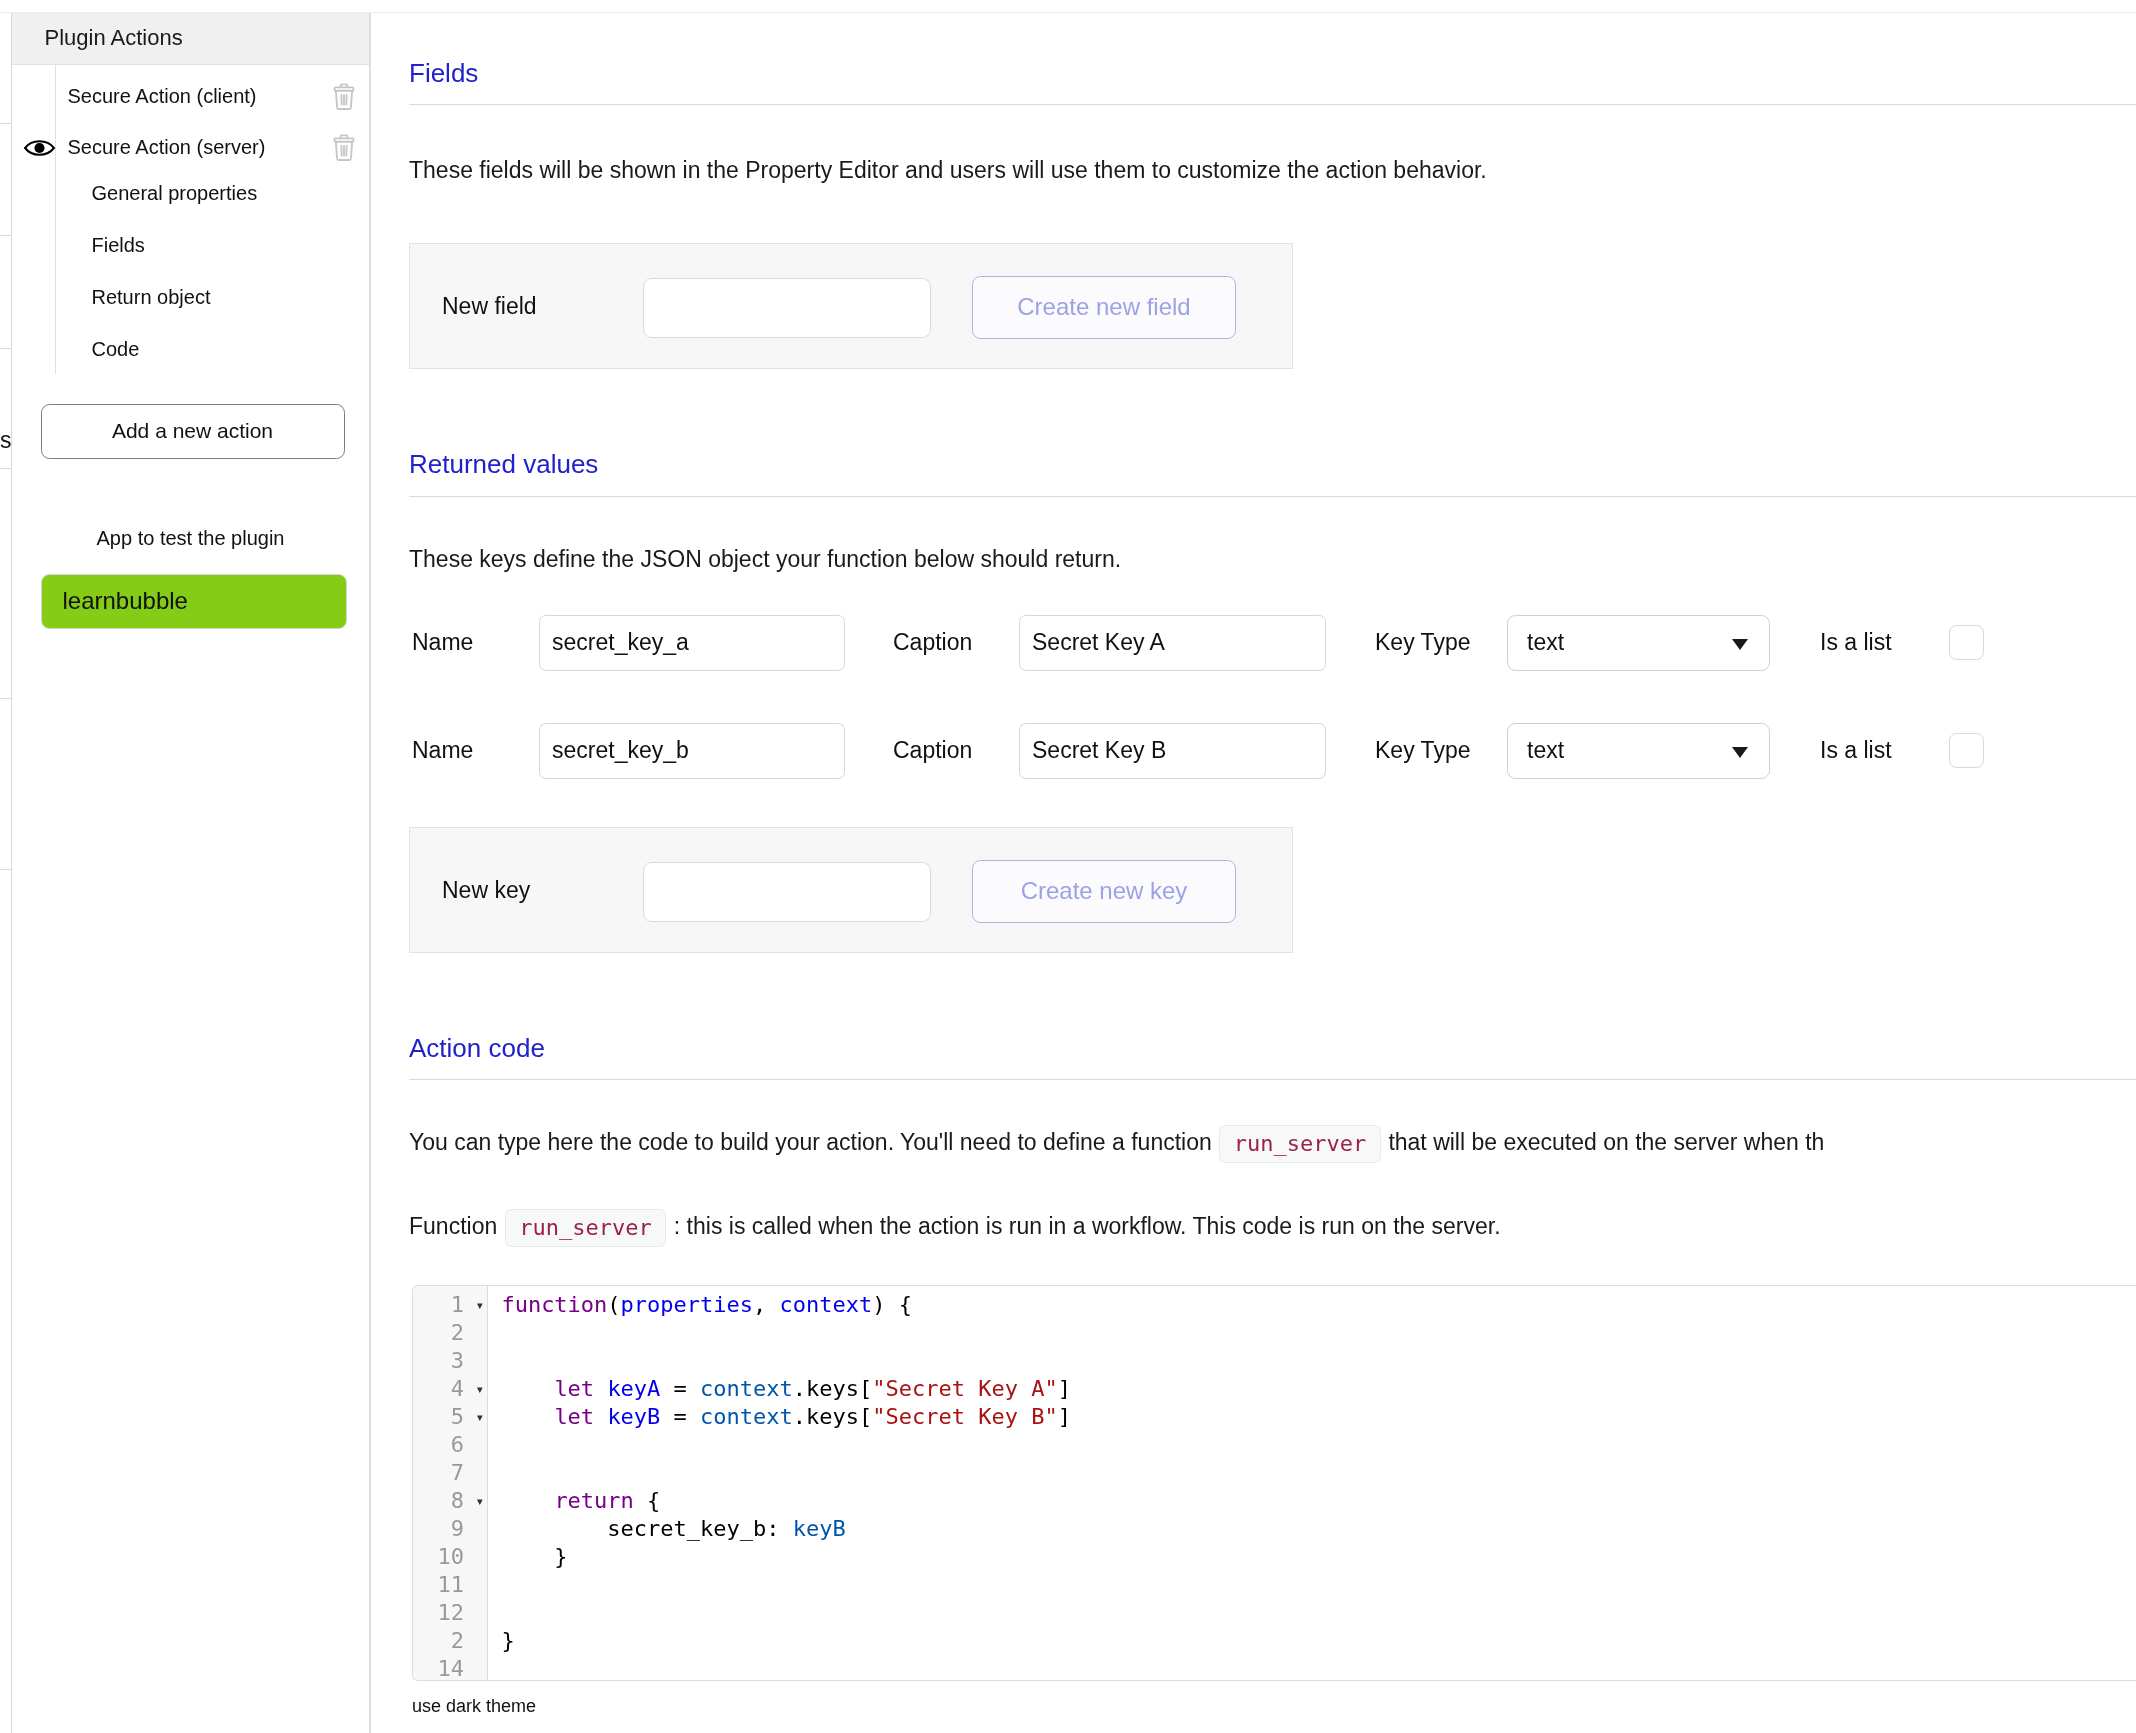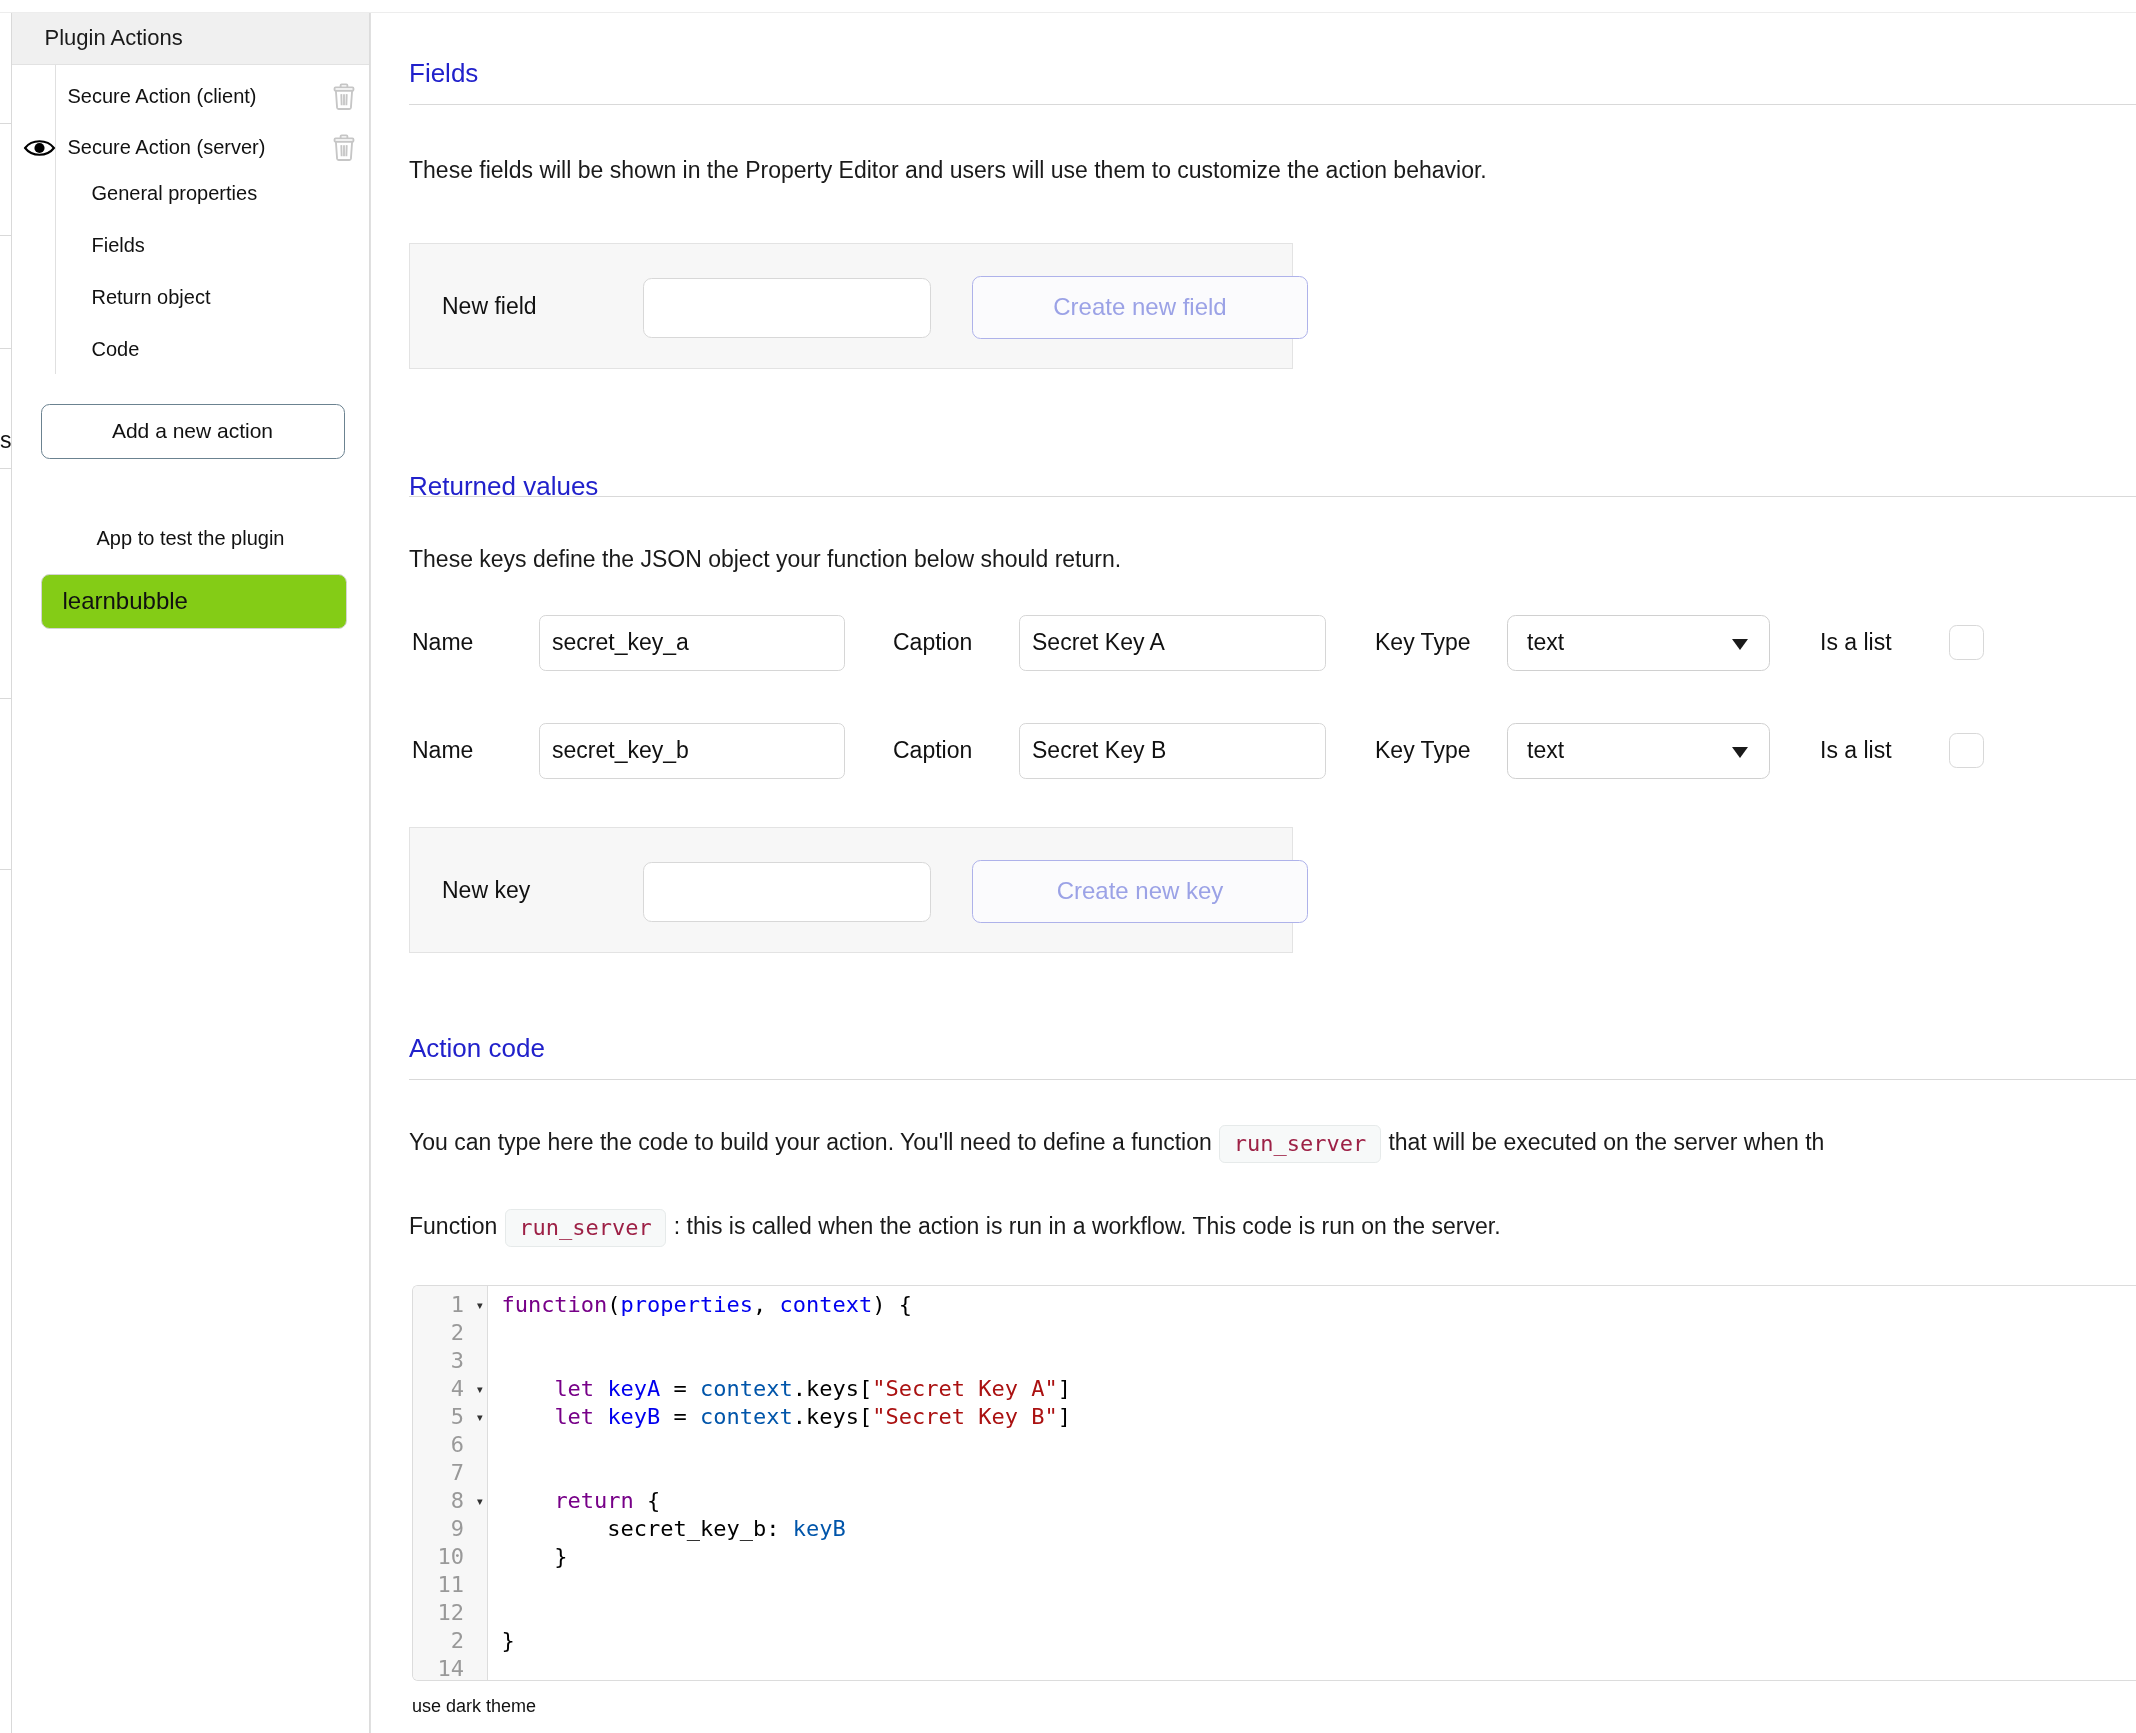--- a/index.html
+++ b/index.html
@@ -30,21 +30,21 @@
 
   
   .main { position:absolute; left:370px; top:12.5px; width:1767px; height:1721px; background:#fff; border-left:1.4px solid #e0e0e0; }
   .sec-title { position:absolute; left:38px; font-size:26px; color:#2121cb; }
   .hr { position:absolute; left:38px; right:-9.6px; border-top:1.9px solid #d9d9d9; }
   .para { position:absolute; left:38px; font-size:23px; color:#1a1a1a; white-space:nowrap; }
 
   .gray-panel { position:absolute; left:38px; width:884px; height:126px; background:#f7f7f7; border:1.4px solid #e3e3e3; }
   .gray-panel .gp-label { position:absolute; left:32px; top:0; height:126px; display:flex; align-items:center; font-size:23px; color:#111; }
   .gp-input { position:absolute; left:233px; top:34px; width:288px; height:60px; border:1.4px solid #d8d8d8; border-radius:8.6px; background:#fff; font-size:23px; padding-left:15.4px; font-family:"Liberation Sans", sans-serif; }
-  .gp-btn { position:absolute; left:562px; top:32px; width:336px; height:63px; background:#fbfbfd; border:1.9px solid #aeb2ea; border-radius:8.6px; font-size:24px; color:#9ba2e6; display:flex; align-items:center; justify-content:center; cursor:default; }
+  .gp-btn { position:absolute; left:562px; top:32px; width:264px; height:63px; background:#fbfbfd; border:1.9px solid #aeb2ea; border-radius:8.6px; font-size:24px; color:#9ba2e6; display:flex; align-items:center; justify-content:center; cursor:default; }
 
   .val-row { position:absolute; left:0; width:1767px; height:56px; }
   .val-row .flabel { position:absolute; top:0; height:56px; display:flex; align-items:center; font-size:23px; color:#111; }
   .row-input { position:absolute; top:0; height:56px; border:1.4px solid #d6d6d6; border-radius:6.7px; background:#fff; font-size:23px; padding-left:12px; font-family:"Liberation Sans", sans-serif; color:#111; }
   .dropdown { position:absolute; top:0; height:56px; width:263px; border:1.4px solid #d0d0d0; border-radius:8.6px; background:#fff; display:flex; align-items:center; padding-left:19px; font-size:23px; color:#111; cursor:pointer; }
   .dd-caret { position:absolute; right:21px; top:23px; width:0; height:0; border-left:8.6px solid transparent; border-right:8.6px solid transparent; border-top:11.5px solid #1a1a1a; }
   .checkbox { position:absolute; top:10.6px; width:35px; height:35px; border:1.9px solid #d8d8d8; border-radius:7.7px; background:#fff; cursor:pointer; }
 
   .code-chip { display:inline-block; background:#f7f9f9; border:1.4px solid #e6eaea; border-radius:5.8px; padding:5.8px 13.4px; font-family:"DejaVu Sans Mono", monospace; font-size:22px; color:#9d2146; margin:0 7.7px; vertical-align:middle; }
 
@@ -141,21 +141,21 @@
     <div class="sec-title" style="top:45px">Fields</div>
     <div class="hr" style="top:91px"></div>
     <div class="para" style="top:144px">These fields will be shown in the Property Editor and users will use them to customize the action behavior.</div>
 
     <div class="gray-panel" style="top:230px">
       <div class="gp-label">New field</div>
       <input class="gp-input" value="" style="">
       <button class="gp-btn">Create new field</button>
     </div>
 
-    <div class="sec-title" style="top:458px">Returned values</div>
+    <div class="sec-title" style="top:436px">Returned values</div>
     <div class="hr" style="top:483px"></div>
     <div class="para" style="top:533px">These keys define the JSON object your function below should return.</div>
 
     <div class="val-row" style="top:602px">
       <span class="flabel" style="left:41px">Name</span>
       <input class="row-input" style="left: 168px; width: 306px;" value="secret_key_a">
       <span class="flabel" style="left:522px">Caption</span>
       <input class="row-input" style="left: 648px; width: 307px;" value="Secret Key A">
       <span class="flabel" style="left:1004px">Key Type</span>
       <div class="dropdown" style="left:1136px">

